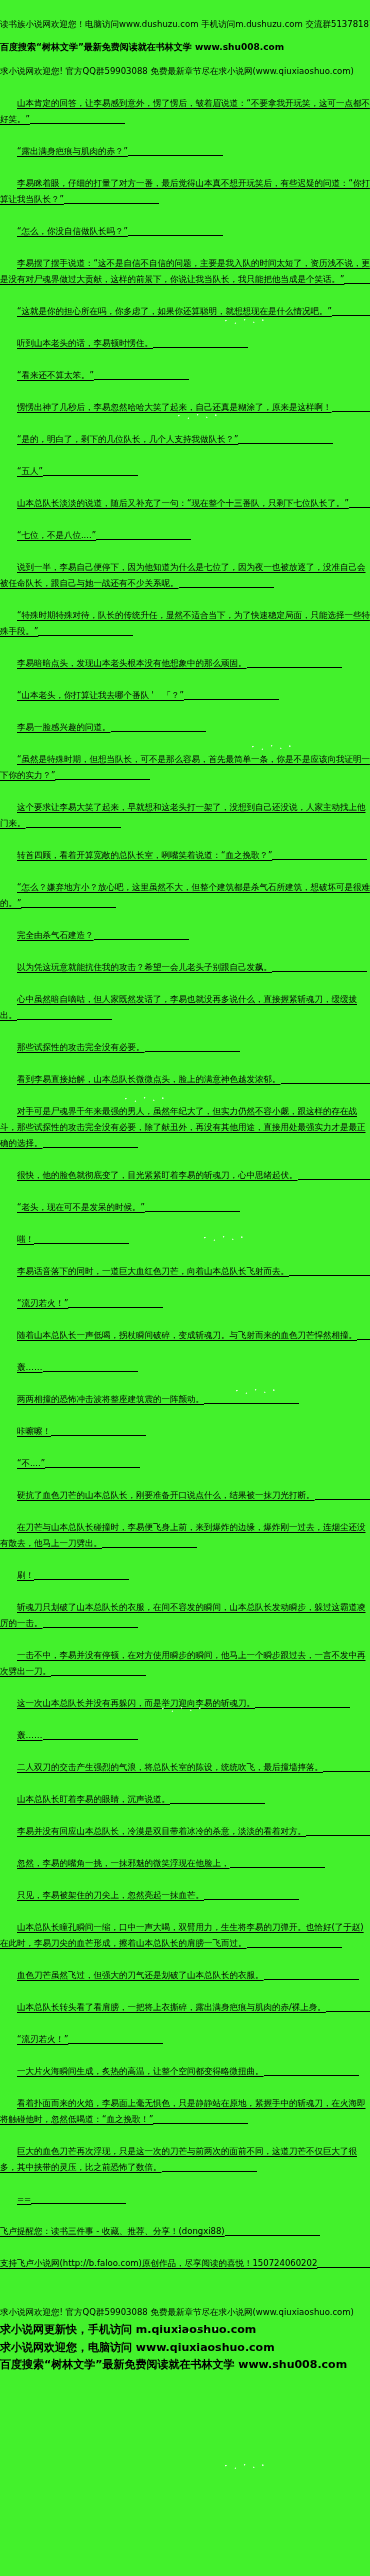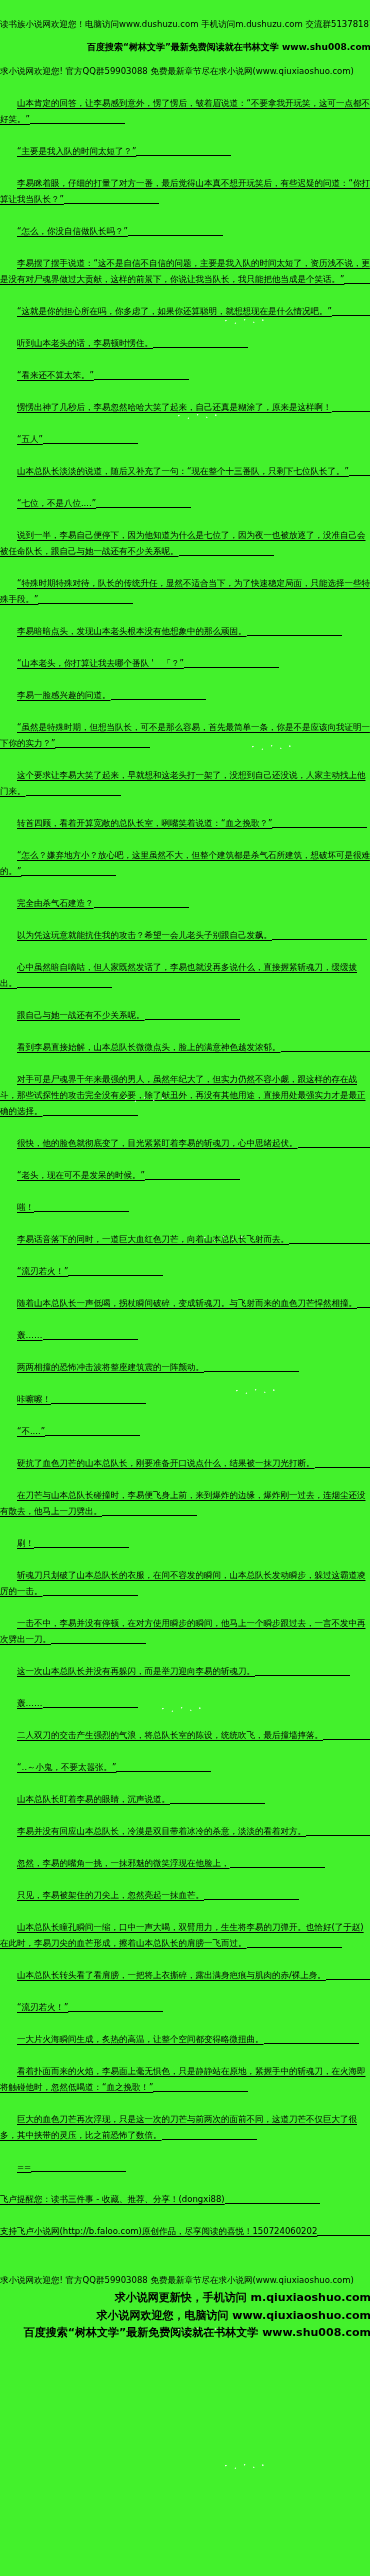--- a/index.html
+++ b/index.html
@@ -17,21 +17,21 @@
     padding-top: 16px;
     position: relative;
   }
   .hline {
     font-size: 8.5px;
     line-height: 16px;
     margin: 0 0 7.4px 0;
     white-space: nowrap;
   }
   .left   { text-align: left; }
-  .center { text-align: right; white-space: normal; }
+  .center { text-align: left; white-space: normal; }
   .smooth { font-weight: bold; font-size: 9px; }
   
   .para {
     font-size: 8.5px;
     line-height: 16px;
     margin: 16px 0;
     text-indent: 2em;
     text-decoration: underline;
     text-underline-offset: 1.6px;
     word-break: break-all;
@@ -73,70 +73,71 @@
 <div class="page">
 
   <div class="header">
     <p class="hline left">读书族小说网欢迎您！电脑访问www.dushuzu.com 手机访问m.dushuzu.com 交流群513781872</p>
     <p class="hline center smooth">百度搜索“树林文学”最新免费阅读就在书林文学 www.shu008.com</p>
     <p class="hline left">求小说网欢迎您! 官方QQ群59903088 免费最新章节尽在求小说网(www.qiuxiaoshuo.com)</p>
   </div>
 
   <div id="novel-body">
       <p class="para"><span>山本肯定的回答，让李易感到意外，愣了愣后，皱着眉说道：“不要拿我开玩笑，这可一点都不好笑。”</span></p>
-      <p class="para"><span>“主要是我入队的时间太短了？”</span></p>
+      <p class="para"><span>“露出满身疤痕与肌肉的赤？”</span></p>
       <p class="para"><span>李易眯着眼，仔细的打量了对方一番，最后觉得山本真不想开玩笑后，有些迟疑的问道：“你打算让我当队长？”</span></p>
       <p class="para"><span>“怎么，你没自信做队长吗？”</span></p>
       <p class="para"><span>李易摆了摆手说道：“这不是自信不自信的问题，主要是我入队的时间太短了，资历浅不说，更是没有对尸魂界做过大贡献，这样的前景下，你说让我当队长，我只能把他当成是个笑话。”</span></p>
       <p class="para"><span>“这就是你的担心所在吗，你多虑了，如果你还算聪明，就想想现在是什么情况吧。”</span></p>
       <p class="para"><span>听到山本老头的话，李易顿时愣住。</span></p>
       <p class="para"><span>“看来还不算太笨。”</span></p>
       <p class="para"><span>愣愣出神了几秒后，李易忽然哈哈大笑了起来，自己还真是糊涂了，原来是这样啊！</span></p>
+      <p class="para"><span>“是的，明白了，剩下的几位队长，几个人支持我做队长？”</span></p>
       <p class="para"><span>“五人”</span></p>
       <p class="para"><span>山本总队长淡淡的说道，随后又补充了一句：“现在整个十三番队，只剩下七位队长了。”</span></p>
       <p class="para"><span>“七位，不是八位....”</span></p>
       <p class="para"><span>说到一半，李易自己便停下，因为他知道为什么是七位了，因为夜一也被放逐了，没准自己会被任命队长，跟自己与她一战还有不少关系呢。</span></p>
       <p class="para"><span>“特殊时期特殊对待，队长的传统升任，显然不适合当下，为了快速稳定局面，只能选择一些特殊手段。”</span></p>
       <p class="para"><span>李易暗暗点头，发现山本老头根本没有他想象中的那么顽固。</span></p>
       <p class="para"><span>“山本老头，你打算让我去哪个番队 '　「？”</span></p>
       <p class="para"><span>李易一脸感兴趣的问道。</span></p>
       <p class="para"><span>“虽然是特殊时期，但想当队长，可不是那么容易，首先最简单一条，你是不是应该向我证明一下你的实力？”</span></p>
       <p class="para"><span>这个要求让李易大笑了起来，早就想和这老头打一架了，没想到自己还没说，人家主动找上他门来。</span></p>
       <p class="para"><span>转首四顾，看着开算宽敞的总队长室，咧嘴笑着说道：“血之挽歌？”</span></p>
       <p class="para"><span>“怎么？嫌弃地方小？放心吧，这里虽然不大，但整个建筑都是杀气石所建筑，想破坏可是很难的。”</span></p>
       <p class="para"><span>完全由杀气石建造？</span></p>
       <p class="para"><span>以为凭这玩意就能抗住我的攻击？希望一会儿老头子别跟自己发飙。</span></p>
       <p class="para"><span>心中虽然暗自嘀咕，但人家既然发话了，李易也就没再多说什么，直接握紧斩魂刀，缓缓拔出。</span></p>
-      <p class="para"><span>跟自己与她一战还有不少关系呢。</span></p>
+      <p class="para"><span>那些试探性的攻击完全没有必要。</span></p>
       <p class="para"><span>看到李易直接始解，山本总队长微微点头，脸上的满意神色越发浓郁。</span></p>
       <p class="para"><span>对手可是尸魂界千年来最强的男人，虽然年纪大了，但实力仍然不容小觑，跟这样的存在战斗，那些试探性的攻击完全没有必要，除了献丑外，再没有其他用途，直接用处最强实力才是最正确的选择。</span></p>
       <p class="para"><span>很快，他的脸色就彻底变了，目光紧紧盯着李易的斩魂刀，心中思绪起伏。</span></p>
       <p class="para"><span>“老头，现在可不是发呆的时候。”</span></p>
       <p class="para"><span>嗤！</span></p>
       <p class="para"><span>李易话音落下的同时，一道巨大血红色刀芒，向着山本总队长飞射而去。</span></p>
       <p class="para"><span>“流刃若火！”</span></p>
       <p class="para"><span>随着山本总队长一声低喝，拐杖瞬间破碎，变成斩魂刀。与飞射而来的血色刀芒悍然相撞。</span></p>
       <p class="para"><span>轰……</span></p>
       <p class="para"><span>两两相撞的恐怖冲击波将整座建筑震的一阵颤动。</span></p>
       <p class="para"><span>咔嚓嚓！</span></p>
       <p class="para"><span>“不....”</span></p>
       <p class="para"><span>硬抗了血色刀芒的山本总队长，刚要准备开口说点什么，结果被一抹刀光打断。</span></p>
       <p class="para"><span>在刀芒与山本总队长碰撞时，李易便飞身上前，来到爆炸的边缘，爆炸刚一过去，连烟尘还没有散去，他马上一刀劈出。</span></p>
       <p class="para"><span>刷！</span></p>
       <p class="para"><span>斩魂刀只划破了山本总队长的衣服，在间不容发的瞬间，山本总队长发动瞬步，躲过这霸道凌厉的一击。</span></p>
       <p class="para"><span>一击不中，李易并没有停顿，在对方使用瞬步的瞬间，他马上一个瞬步跟过去，一言不发中再次劈出一刀。</span></p>
       <p class="para"><span>这一次山本总队长并没有再躲闪，而是举刀迎向李易的斩魂刀。</span></p>
       <p class="para"><span>轰……</span></p>
       <p class="para"><span>二人双刀的交击产生强烈的气浪，将总队长室的陈设，统统吹飞，最后撞墙摔落。</span></p>
-      <p class="para"><span>“‥～小鬼，不要太嚣张。”</span></p>
       <p class="para"><span>山本总队长盯着李易的眼睛，沉声说道。</span></p>
       <p class="para"><span>李易并没有回应山本总队长，冷漠是双目带着冰冷的杀意，淡淡的看着对方。</span></p>
       <p class="para"><span>忽然，李易的嘴角一挑，一抹邪魅的微笑浮现在他脸上，</span></p>
       <p class="para"><span>只见，李易被架住的刀尖上，忽然亮起一抹血芒。</span></p>
       <p class="para"><span>山本总队长瞳孔瞬间一缩，口中一声大喝，双臂用力，生生将李易的刀弹开。也恰好(了于赵)在此时，李易刀尖的血芒形成，擦着山本总队长的肩膀一飞而过。</span></p>
+      <p class="para"><span>血色刀芒虽然飞过，但强大的刀气还是划破了山本总队长的衣服。</span></p>
       <p class="para"><span>山本总队长转头看了看肩膀，一把将上衣撕碎，露出满身疤痕与肌肉的赤/裸上身。</span></p>
       <p class="para"><span>“流刃若火！”</span></p>
       <p class="para"><span>一大片火海瞬间生成，炙热的高温，让整个空间都变得略微扭曲。</span></p>
       <p class="para"><span>看着扑面而来的火焰，李易面上毫无惧色，只是静静站在原地，紧握手中的斩魂刀，在火海即将触碰他时，忽然低喝道：“血之挽歌！”</span></p>
       <p class="para"><span>巨大的血色刀芒再次浮现，只是这一次的刀芒与前两次的面前不同，这道刀芒不仅巨大了很多，其中挟带的灵压，比之前恐怖了数倍。</span></p>
       <p class="para"><span>==</span></p>
       <p class="para noindent"><span>飞卢提醒您：读书三件事 - 收藏、推荐、分享！(dongxi88)</span></p>
       <p class="para noindent"><span>支持飞卢小说网(http://b.faloo.com)原创作品，尽享阅读的喜悦！150724060202</span></p>
     </div>
 

